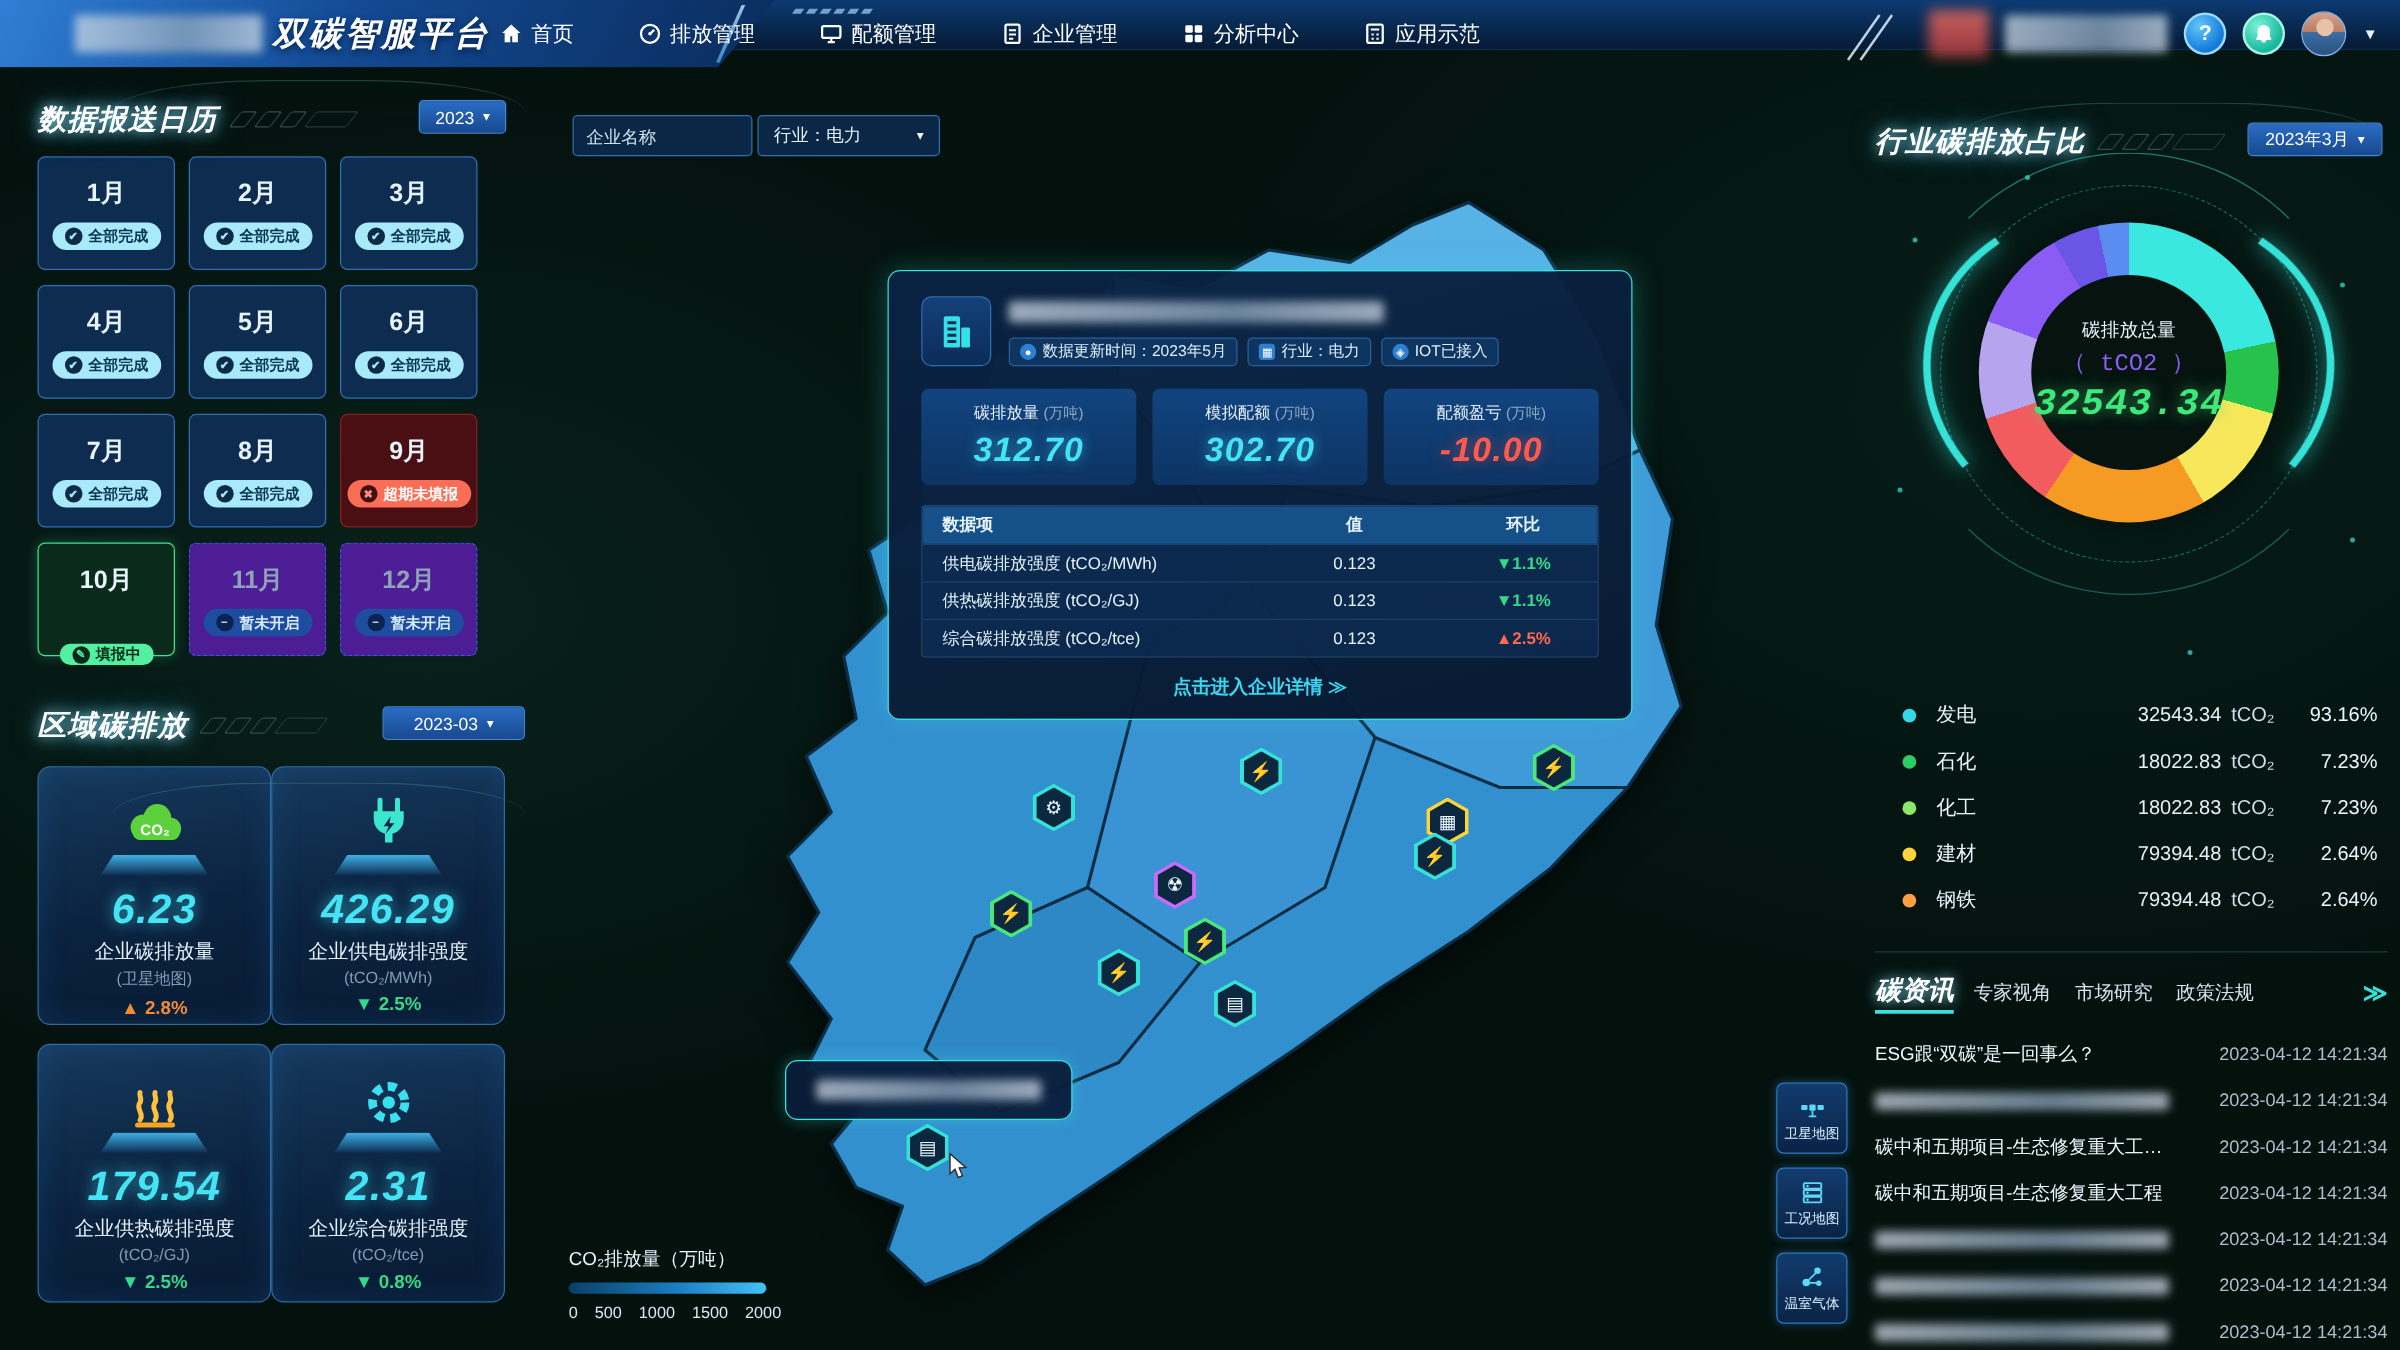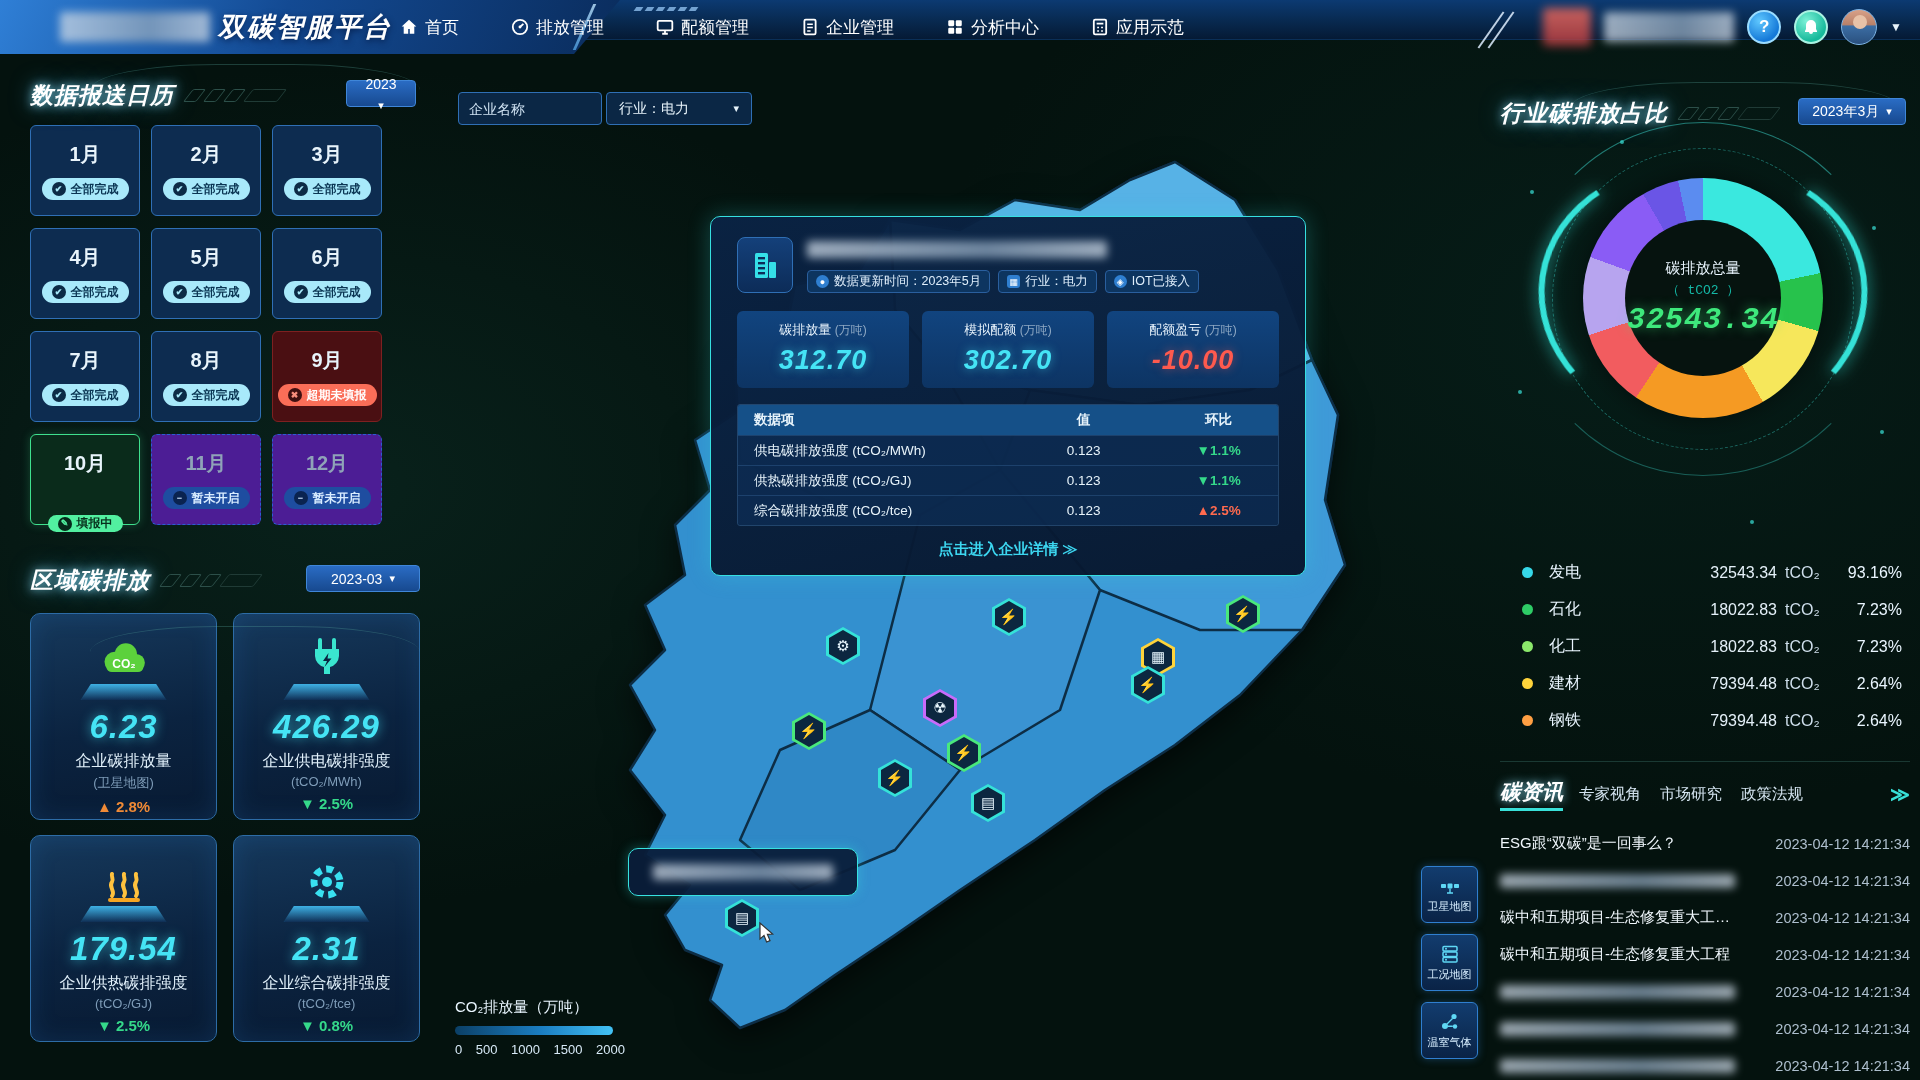--- a/index.html
+++ b/index.html
@@ -52,41 +52,41 @@
   .orns { display:inline-flex; gap:7px; margin-left:14px; }
   .orns i { width:13px; height:13px; border:1px solid #2c4f49; transform:skewX(-38deg); border-radius:2px; }
   .orns i:last-child { width:34px; border-color:#203b36; }
   .arc-line { position:absolute; height:26px; border-top:1px solid rgba(90,170,160,.3);
     border-radius:100% 100% 0 0 / 260% 260% 0 0; pointer-events:none; }
   .mini-select { background:linear-gradient(180deg,#2a6cc4,#17498f); border:1px solid #3f86d8; border-radius:4px;
     color:#fff; font-size:14px; display:flex; align-items:center; justify-content:center; gap:7px; cursor:pointer; }
   
   .left-col { position:absolute; left:30px; top:78px; width:390px; }
   #calendar-header { position:relative; height:34px; display:flex; align-items:center; }
-  #calendar-year { position:absolute; right:4px; top:2px; width:70px; height:27px;flex-direction:column; }
+  #calendar-year { position:absolute; right:15px; top:2px; width:70px; height:27px; }
   #months { display:grid; grid-template-columns:repeat(3,110px); gap:12px 11px; margin-top:13px; }
   .month-card { height:91px; border-radius:6px; display:flex; flex-direction:column; align-items:center; cursor:pointer; }
   .month-card .m-label { font-size:20px; font-weight:bold; margin-top:15px; }
   .m-done { background:#0d2c50; border:1px solid #2f6fb5; }
   .m-overdue { background:#4a0f12; border:1px solid #7e2020; }
   .m-active { background:#0a2b1b; border:1px solid #3fe08e; box-shadow:0 0 10px rgba(63,224,142,.25);gap:28px; }
   .m-pending { background:#4c1d95; border:1px dashed #2a5fd0; }
   .m-pending .m-label { color:#8fa3b8; }
   .badge { margin-top:10px; height:22px; border-radius:11px; display:flex; align-items:center; gap:5px;
     padding:0 10px; font-size:12px; font-weight:bold; }
   .badge .b-ic { width:14px; height:14px; border-radius:50%; display:flex; align-items:center; justify-content:center;
     font-size:9px; line-height:1; }
   .b-done { background:#a8e9fa; color:#0a3553; } .b-done .b-ic { background:#0c2b46; color:#a8e9fa; }
   .b-overdue { background:#fa6e58; color:#fff; } .b-overdue .b-ic { background:#401010; color:#fa8f7d; }
   .b-active { background:#52f0a0; color:#07301c; } .b-active .b-ic { background:#06281a; color:#52f0a0; }
   .b-pending { background:#1e4da0; color:#d8ecff; } .b-pending .b-ic { background:#0a2350; color:#cfe4ff; }
   
   #region-header { position:relative; height:34px; display:flex; align-items:center; margin-top:38px; }
   #region-month { position:absolute; right:0; top:2px; width:114px; height:27px; }
-  #region-cards { display:grid; grid-template-columns:repeat(2,187px); gap:15px 16px; margin-top:16px; }
+  #region-cards { display:grid; grid-template-columns:repeat(2,187px); gap:15px 0; margin-top:16px; }
   .stat-card { height:207px; border-radius:10px; text-align:center;
     background:linear-gradient(170deg,#16395c 0%, #0b2340 55%, #081a32 100%);
     border:1px solid #2d6ca6; box-shadow:inset 0 0 24px rgba(40,130,210,.18); }
   .stat-icon { height:52px; margin-top:16px; display:flex; justify-content:center; align-items:flex-end; }
   .pedestal { width:86px; height:16px; margin:2px auto 0;
     background:linear-gradient(180deg, rgba(70,200,255,.85), rgba(20,70,140,.2));
     clip-path:polygon(12% 0, 88% 0, 100% 100%, 0 100%);
     box-shadow:0 6px 14px rgba(40,170,255,.45); border-radius:2px; }
   .stat-value { font-size:33px; font-weight:bold; font-style:italic; color:#45e4f5;
     text-shadow:0 0 12px rgba(69,228,245,.65); margin-top:8px; letter-spacing:1px; }
@@ -167,21 +167,21 @@
     filter:drop-shadow(0 0 8px rgba(53,226,216,.8)); }
   .arc-r { left:38px; top:32px; width:330px; height:274px; border-right-color:#35e2d8; transform:rotate(-8deg);
     filter:drop-shadow(0 0 8px rgba(53,226,216,.8)); }
   .deco-arc2 { position:absolute; left:22px; top:-8px; width:362px; height:354px; border-radius:50%;
     border:1px solid transparent; border-top-color:rgba(60,220,210,.5); border-bottom-color:rgba(60,220,210,.35); }
   #donut { position:absolute; left:83px; top:48px; width:240px; height:240px; border-radius:50%;
     box-shadow:0 0 26px rgba(0,0,0,.5); }
   #donut-hole { position:absolute; left:42px; top:42px; width:156px; height:156px; border-radius:50%;
     background:#06130f; display:flex; flex-direction:column; align-items:center; justify-content:center;font-family:Liberation Mono, monospace; }
   .dh-label { font-size:15px; color:#eaf6ff; }
-  .dh-unit { font-size:13px; color:#14b8a6; margin-top:3px; }
+  .dh-unit { font-size:19px; color:#8b5cf6; margin-top:3px; }
   .dh-total { font-size:30px; font-weight:bold; font-style:italic; color:#3ee87c;
     text-shadow:0 0 12px rgba(62,232,124,.6); margin-top:4px; letter-spacing:1px; }
   .dot-spark { position:absolute; width:4px; height:4px; border-radius:50%; background:#3ae2d8; opacity:.7; }
   #pie-legend { margin-top:8px; padding:0 8px 0 22px; }
   .pl-row { display:flex; align-items:center; height:29px; margin-bottom:8px; font-size:16px; }
   .pl-dot { width:11px; height:11px; border-radius:50%; margin-right:16px; flex:0 0 auto; }
   .pl-name { width:78px; color:#eaf6ff; }
   .pl-val { width:150px; text-align:right; color:#e4f0f8; }
   .pl-unit { width:50px; margin-left:8px; color:#cfdfec; }
   .pl-pct { flex:1; text-align:right; color:#eaf6ff; }

